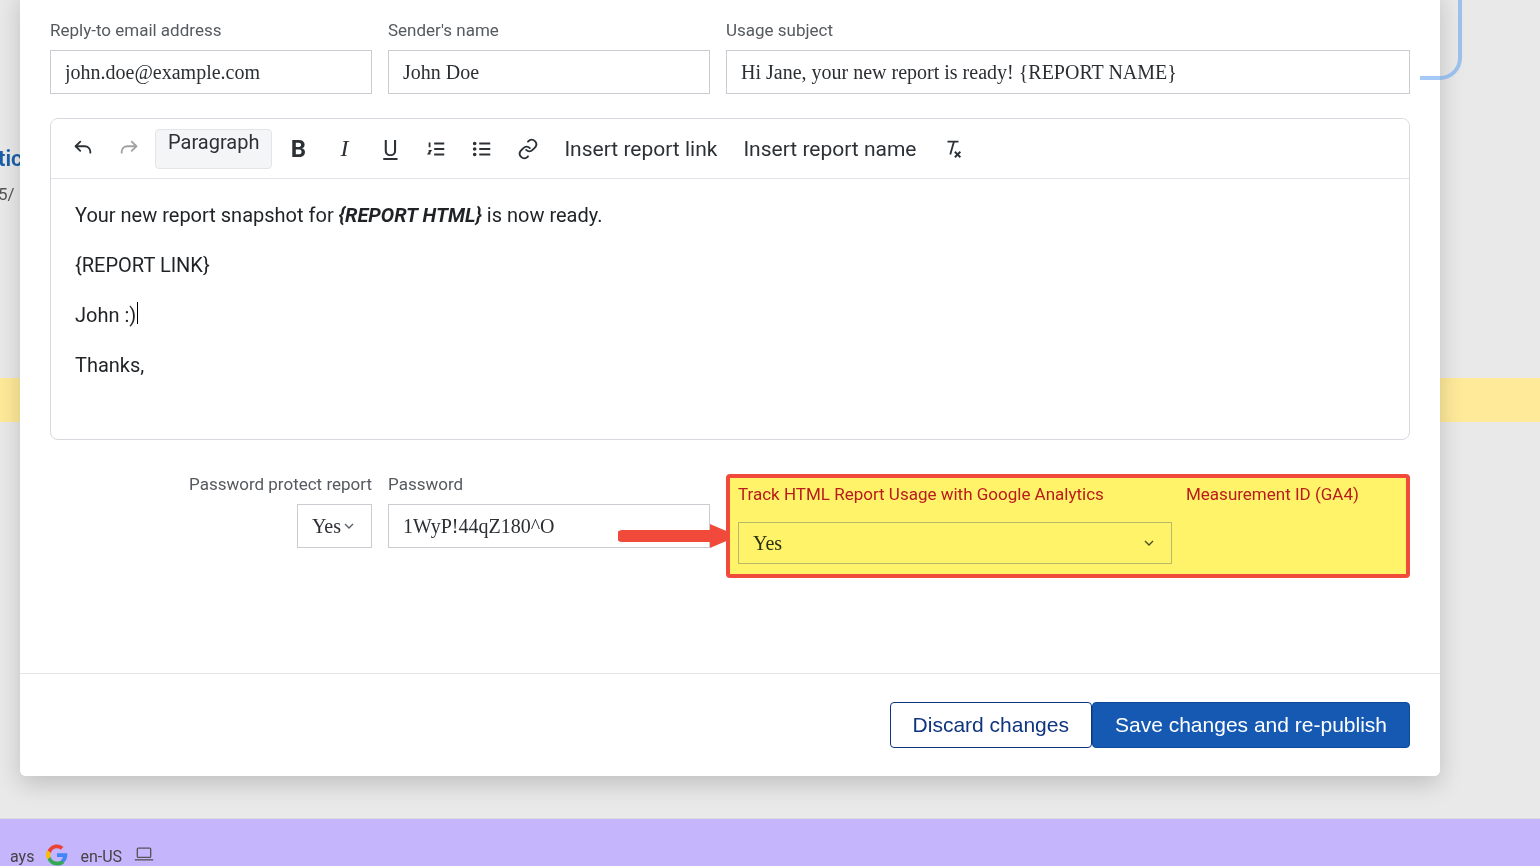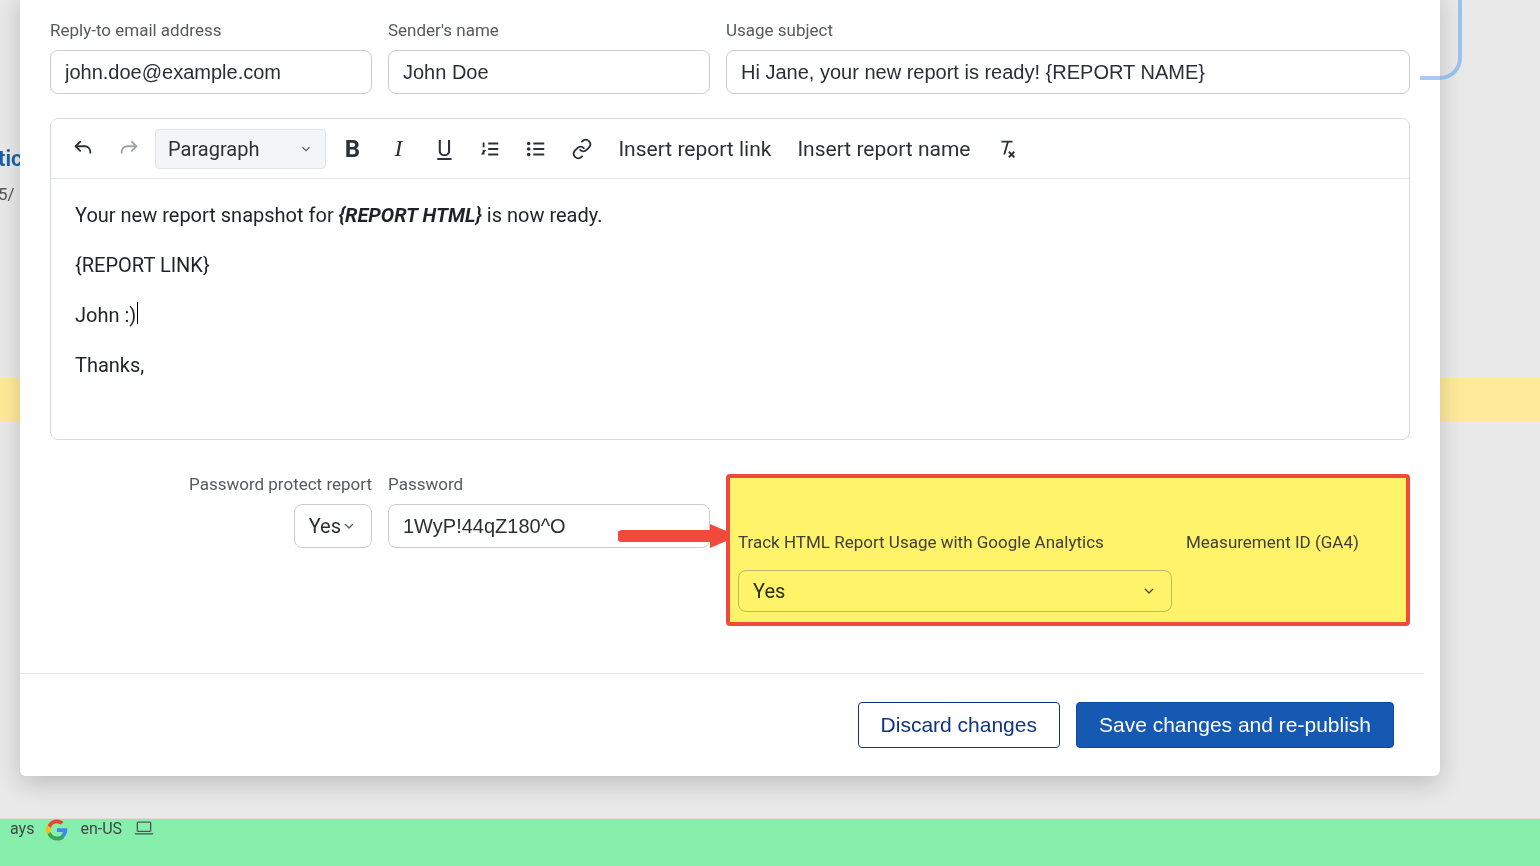--- a/index.html
+++ b/index.html
@@ -10,22 +10,22 @@
     background: #e9e9e9;
   }
   .backdrop .edge-text {
     position: absolute; color: #1b5fa8; font-size: 22px; font-weight: 600;
   }
   .backdrop .edge-small { position: absolute; color: #555; font-size: 17px; }
   .backdrop .hilite-row {
     position: absolute; left: 0; right: 0; background: #ffea9a; height: 44px;
   }
   .backdrop .footer-bar {
-    position: absolute; left: 0; right: 0; bottom: 0; height: 48px; background: #86efac; border-top: 1px solid #ddd;
-    display: flex; align-items: flex-start; gap: 12px; padding: 0 10px; color: #444;
+    position: absolute; left: 0; right: 0; bottom: 0; height: 48px; background: #c4b5fd; border-top: 1px solid #ddd;
+    display: flex; align-items: flex-end; gap: 12px; padding: 0 10px; color: #444;
   }
   .backdrop .g-icon {
     width: 22px; height: 22px; display: inline-flex; align-items: center; justify-content: center;
   }
   .lap-icon { font-size: 18px; color: #555; }
 
   .modal {
     position: absolute;
     left: 20px; top: -10px;
     width: 1420px; height: 786px;
@@ -33,23 +33,23 @@
     border-radius: 0 0 6px 6px;
     box-shadow: 0 8px 24px rgba(0,0,0,.18);
     padding: 30px 30px 0 30px;
   }
 
   .row { display: flex; gap: 16px; }
   .field { display: flex; flex-direction: column; gap: 10px; }
   .label { color: #555a5f; font-size: 17px; font-weight: 400; }
 
   .input, .select {
-    height: 44px; border: 1px solid #c9cdd2; border-radius: 8px; padding: 0 14px;
+    height: 44px; border: 1px solid #c9cdd2; border-radius: 0; padding: 0 14px;
     font-size: 20px; color: #2b2f33; background: #fff; outline: none;
-    display: flex; align-items: center;
+    display: flex; align-items: center; font-family: Liberation Serif, serif;
   }
   .select { justify-content: space-between; cursor: pointer; position: relative; }
   .select .chev { color: #5a6066; }
 
   .f-reply { width: 322px; }
   .f-sender { width: 322px; }
   .f-subject { flex: 1; }
 
   .editor {
     margin-top: 24px;
@@ -65,21 +65,21 @@
   }
   .tbtn {
     width: 40px; height: 40px; display: inline-flex; align-items: center; justify-content: center;
     border-radius: 6px; color: #2c3136; cursor: pointer;
     font-size: 20px;
   }
   .tbtn svg { width: 22px; height: 22px; }
   .t-paragraph {
     display: inline-flex; align-items: center; gap: 40px; height: 40px; padding: 0 12px;
     background: #f4f5f6; border: 1px solid #e3e5e8; border-radius: 4px; cursor: pointer;
-    font-size: 20px; color: #2c3136;
+    font-size: 20px; color: #2c3136; flex-direction: column;
   }
   .t-label-btn {
     height: 40px; display: inline-flex; align-items: center; padding: 0 10px;
     font-size: 21px; color: #2c3136; cursor: pointer; border-radius: 6px;
   }
 
   .editor-body {
     padding: 20px 24px; min-height: 260px; font-size: 20px; color: #1f2326; line-height: 1.6;
   }
   .editor-body p { margin: 0 0 18px 0; }
@@ -92,35 +92,35 @@
 
   .ga-wrap {
     position: relative;
     flex: 1;
     background: #fff36a;
     border: 4px solid #f24a3a;
     border-radius: 4px;
     padding: 6px 8px 10px 8px;
   }
   .ga-inner { display: flex; gap: 14px; align-items: flex-start; }
-  .ga-wrap .label { margin-bottom: 8px; color: #404040; margin-top: 48px; }
+  .ga-wrap .label { margin-bottom: 8px; color: #b91c1c; }
   .ga-wrap .select, .ga-wrap .input { background: #fff36a; border-color: #b6b86a; color: #2b2f14; height: 42px; }
   .ga-track { flex: 1; min-width: 0; }
   .ga-mid { width: 212px; }
 
   .arrow {
     position: absolute;
     width: 120px; height: 28px;
   }
 
   .modal-footer {
-    position: absolute; left: 0; right: 16px; bottom: 0;
+    position: absolute; left: 0; right: 0; bottom: 0;
     border-top: 1px solid #e3e5e8;
     height: 103px;
-    display: flex; justify-content: flex-end; align-items: center; gap: 16px; padding: 0 30px;
+    display: flex; justify-content: flex-end; align-items: center; gap: 0; padding: 0 30px;
     background: #fff;
     border-radius: 0 0 6px 6px;
   }
   .btn {
     height: 46px; padding: 0 22px; border-radius: 4px; font-size: 21px; cursor: pointer;
     display: inline-flex; align-items: center; justify-content: center;
   }
   .btn-secondary { background: #fff; color: #10357f; border: 1.5px solid #10357f; }
   .btn-primary { background: #1559b3; color: #fff; border: 1px solid #0f4a99; }
 

